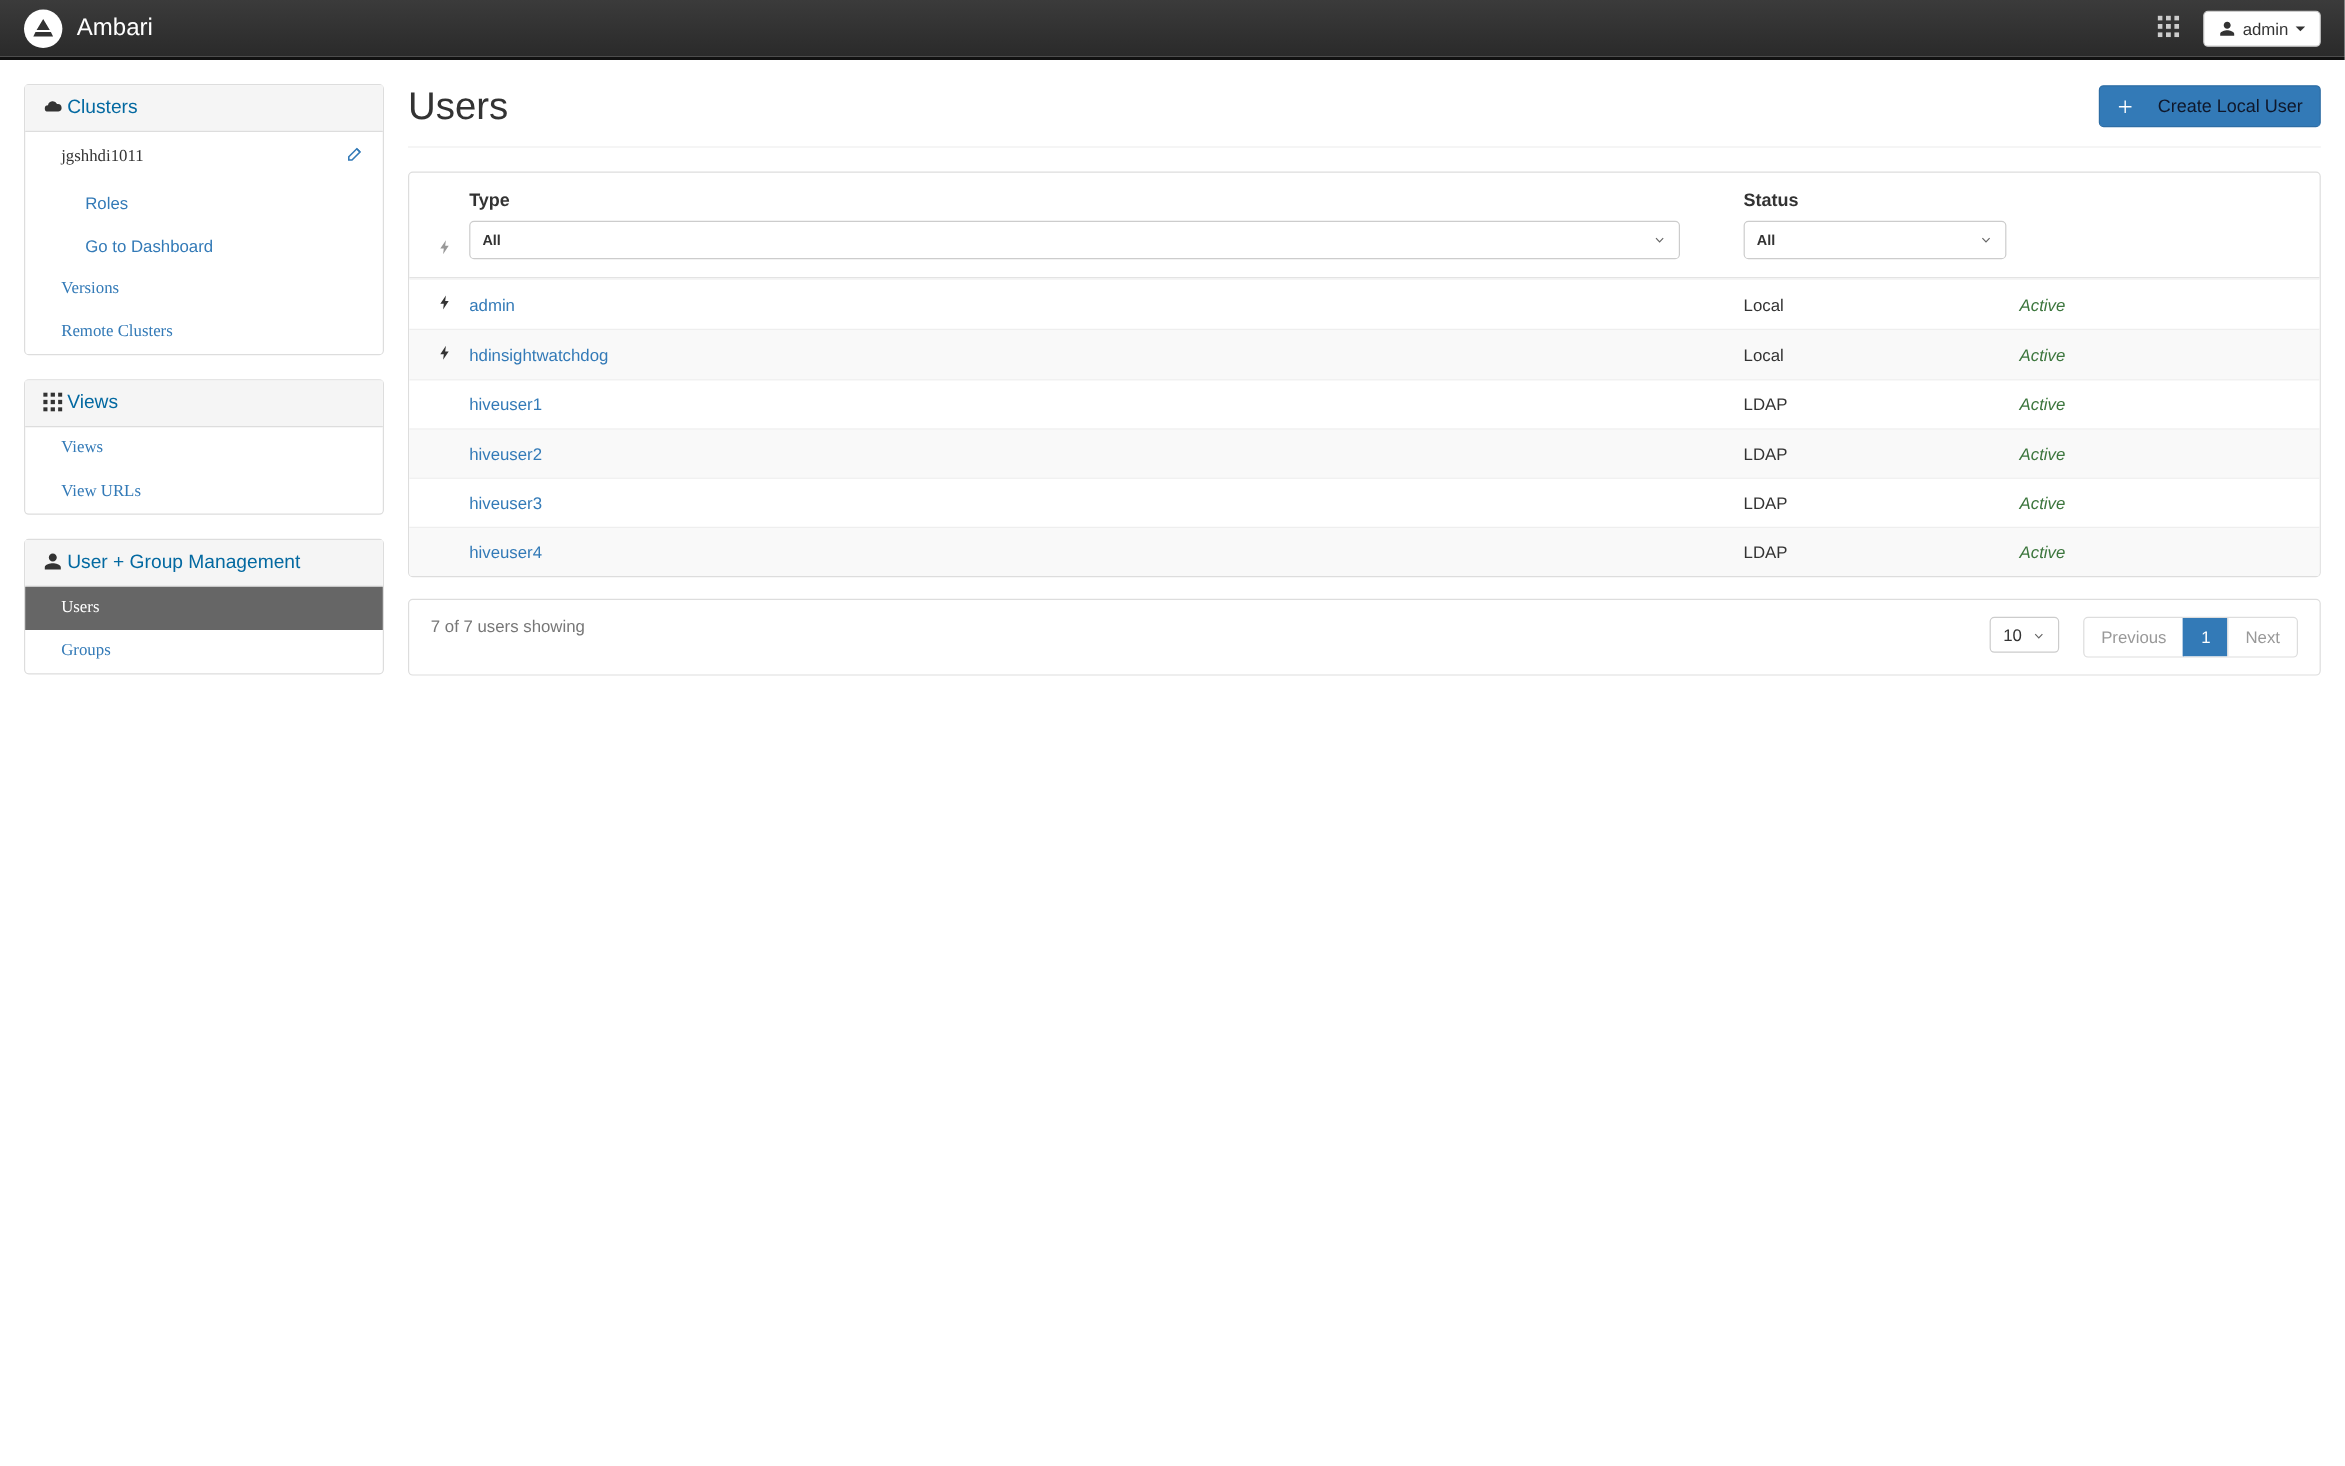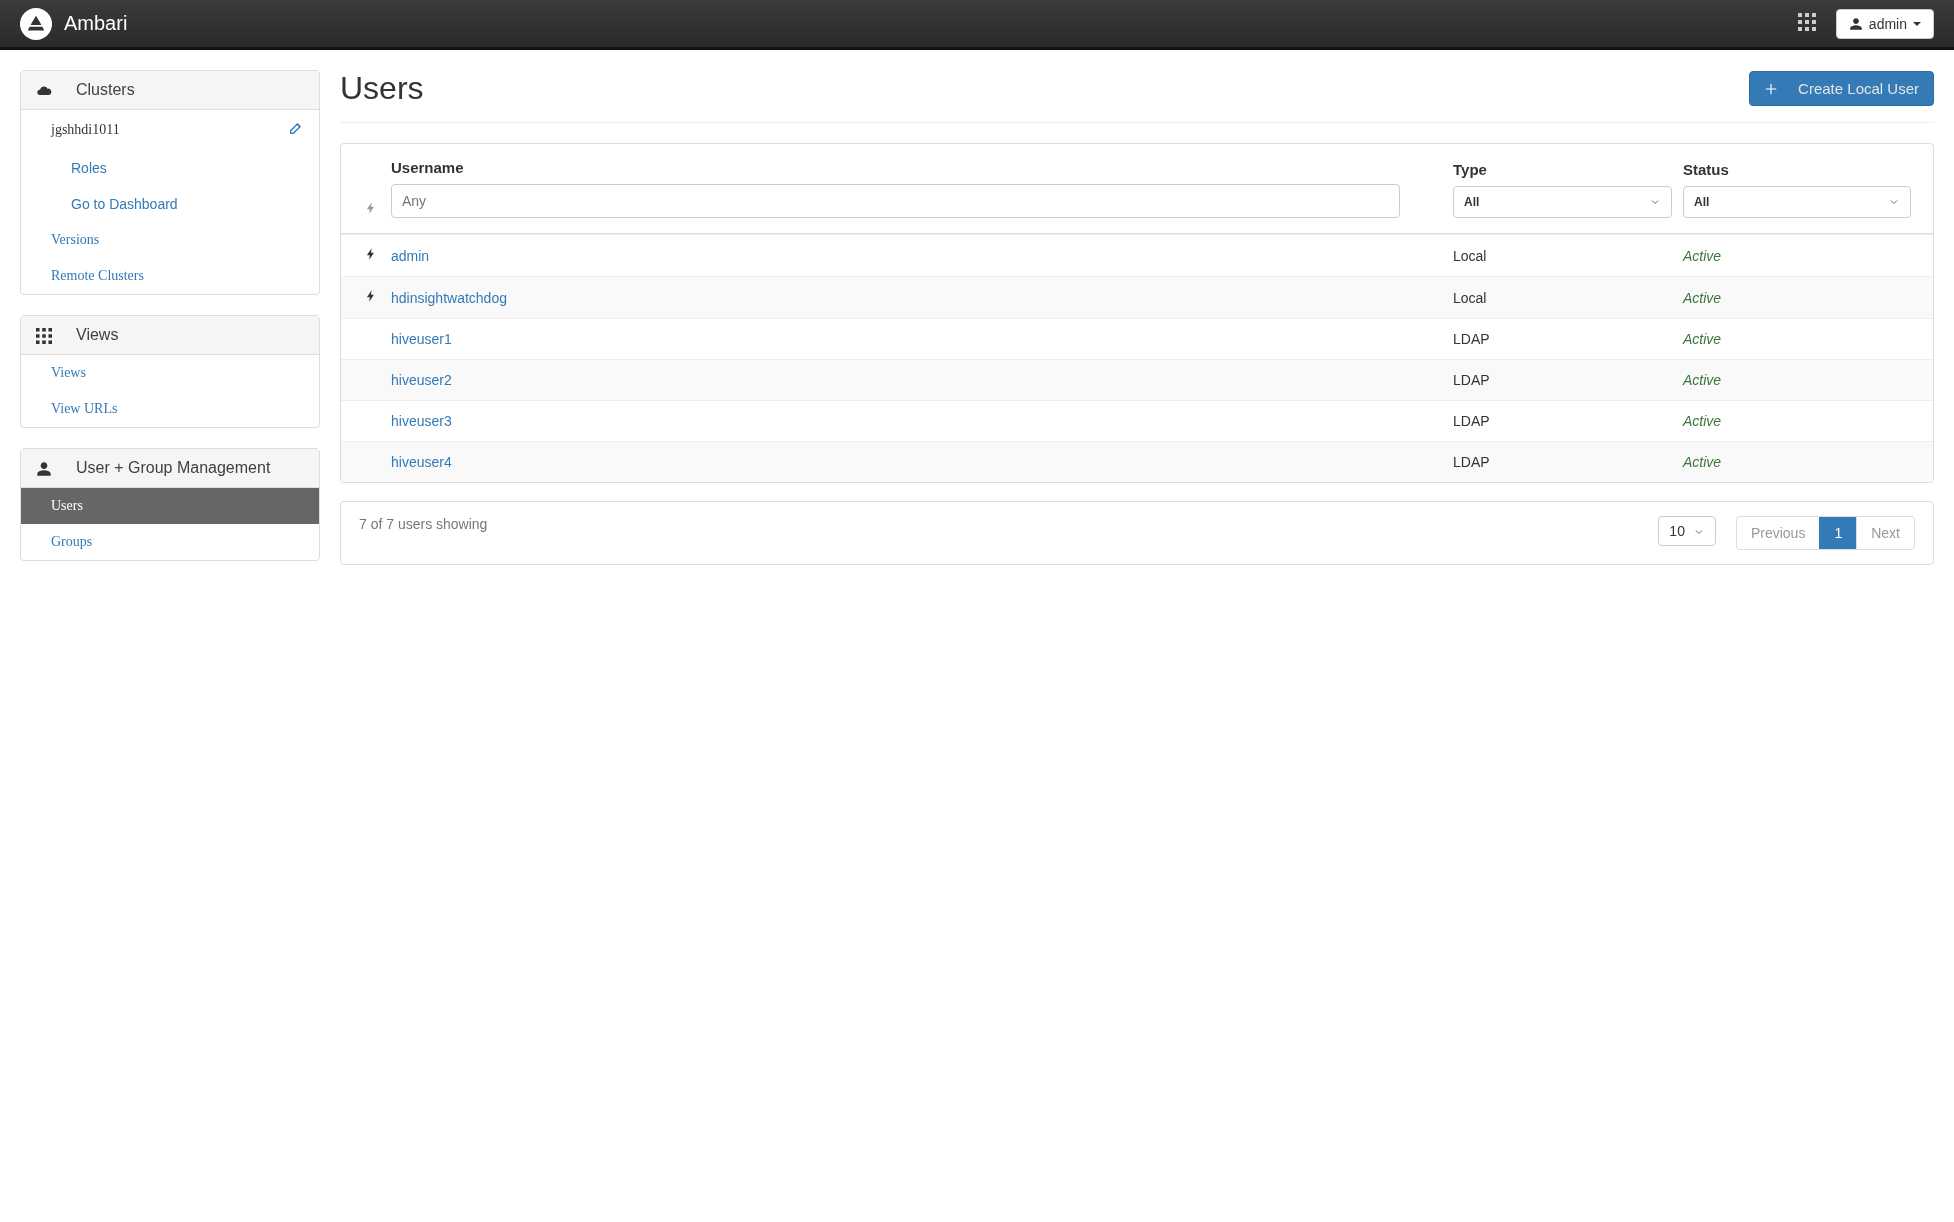--- a/index.html
+++ b/index.html
@@ -55,24 +55,24 @@
 .panel {
   border: 1px solid #ddd;
   border-radius: 4px;
   margin-bottom: 20px;
 }
 .panel-heading {
   background: #f5f5f5;
   border-bottom: 1px solid #ddd;
   padding: 10px 15px;
   font-size: 16px;
-  color: #404040;
-  display: flex;
-  align-items: flex-end;
-  gap: 24px;
+  color: #0369a1;
+  display: flex;
+  align-items: flex-start;
+  gap: 4px;
 }
 .panel-heading svg { width: 16px; height: 16px; fill: #333; }
 .panel-body { padding: 0; }
 .list-item {
   padding: 10px 15px;
   display: flex;
   align-items: center;
   justify-content: space-between;
 }
 .list-item-label { color: #333; }
@@ -92,21 +92,21 @@
   display: flex;
   align-items: center;
   justify-content: space-between;
   padding-bottom: 15px;
   border-bottom: 1px solid #eee;
   margin-bottom: 20px;
 }
 .page-title { font-size: 32px; font-weight: 500; color: #333; }
 .btn-primary {
   background: #337ab7;
-  color: #e5e5e5;
+  color: #0f172a;
   border: 1px solid #2e6da4;
   border-radius: 4px;
   padding: 8px 14px;
   font-size: 15px;
   display: flex;
   align-items: center;
   gap: 20px;
   cursor: pointer;
 }
 .btn-primary svg { width: 14px; height: 14px; fill: #fff; }
@@ -319,24 +319,20 @@
     </div>
 
     <div class="table-container">
       <div class="table-header-row">
         <div class="bolt-col bolt-header">
           <span class="bolt-icon"><svg viewBox="0 0 24 24">
                 <path fill="#999" d="M13 2L5 14h5l-1 8 8-12h-5l1-8z"></path>
               </svg></span>
         </div>
         <div class="th-wrap">
-          <span class="th-label">Username</span>
-          <input class="filter-input" placeholder="Any" style="">
-        </div>
-        <div class="th-wrap">
           <span class="th-label">Type</span>
           <div class="filter-select">
             <span>All</span>
             <span class="chevron-down"><svg viewBox="0 0 24 24">
                   <polyline points="6 9 12 15 18 9"></polyline>
                 </svg></span>
           </div>
         </div>
         <div class="th-wrap">
           <span class="th-label">Status</span>

